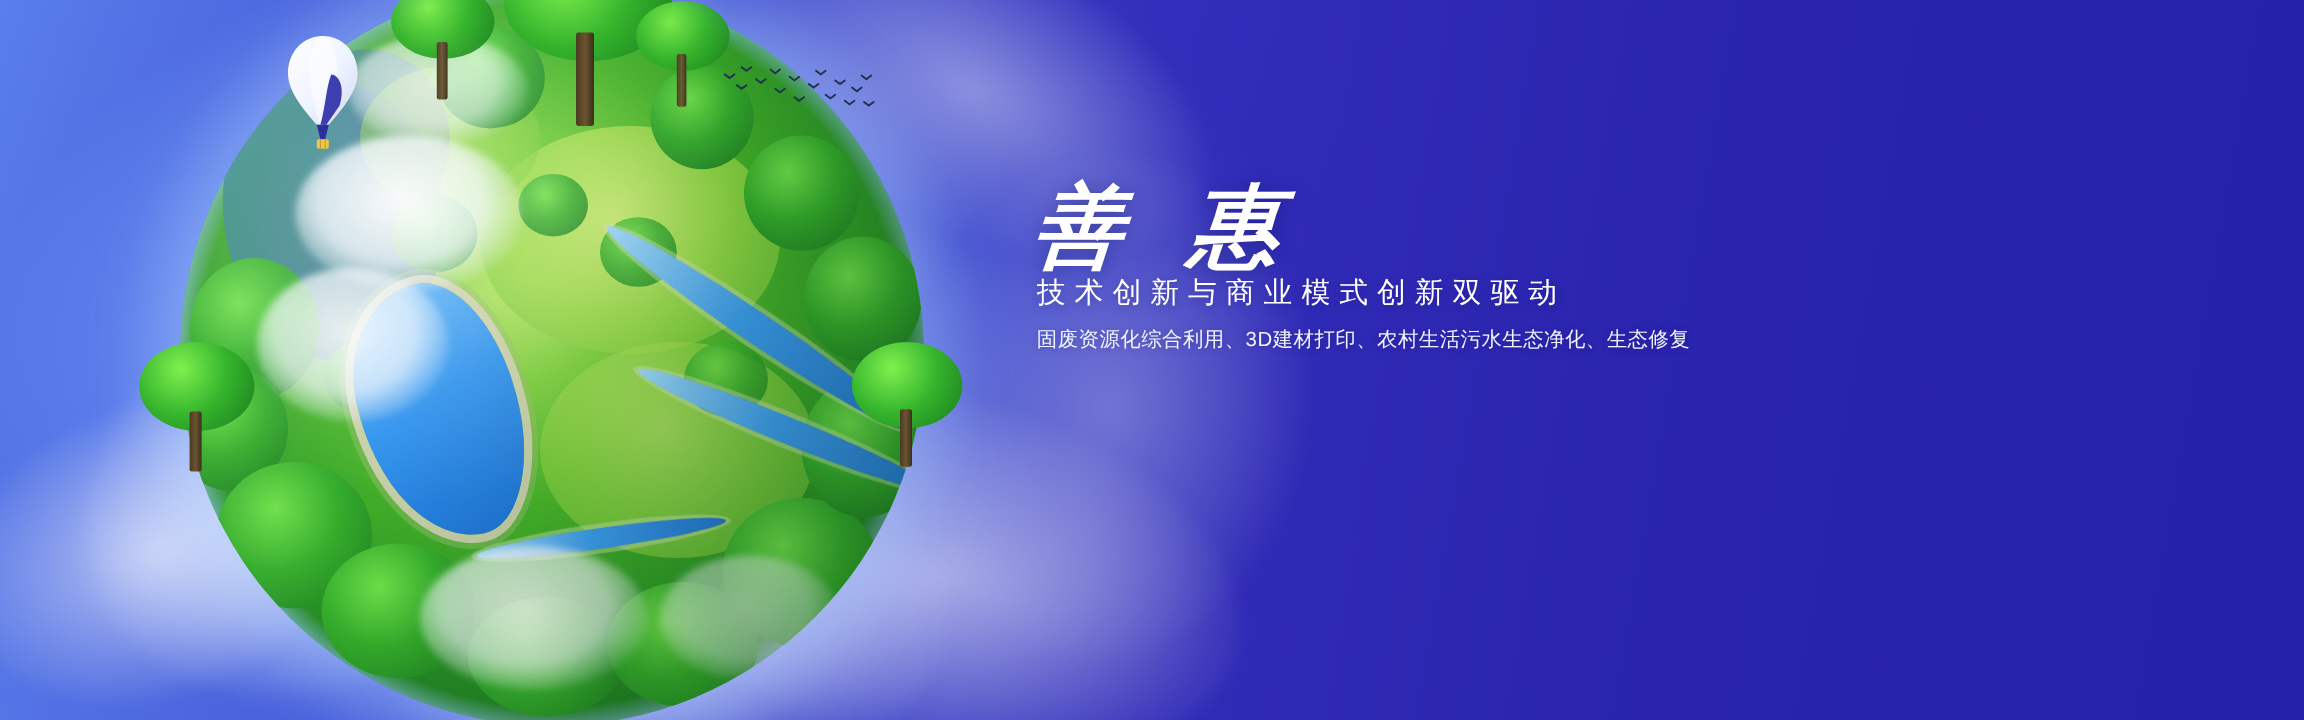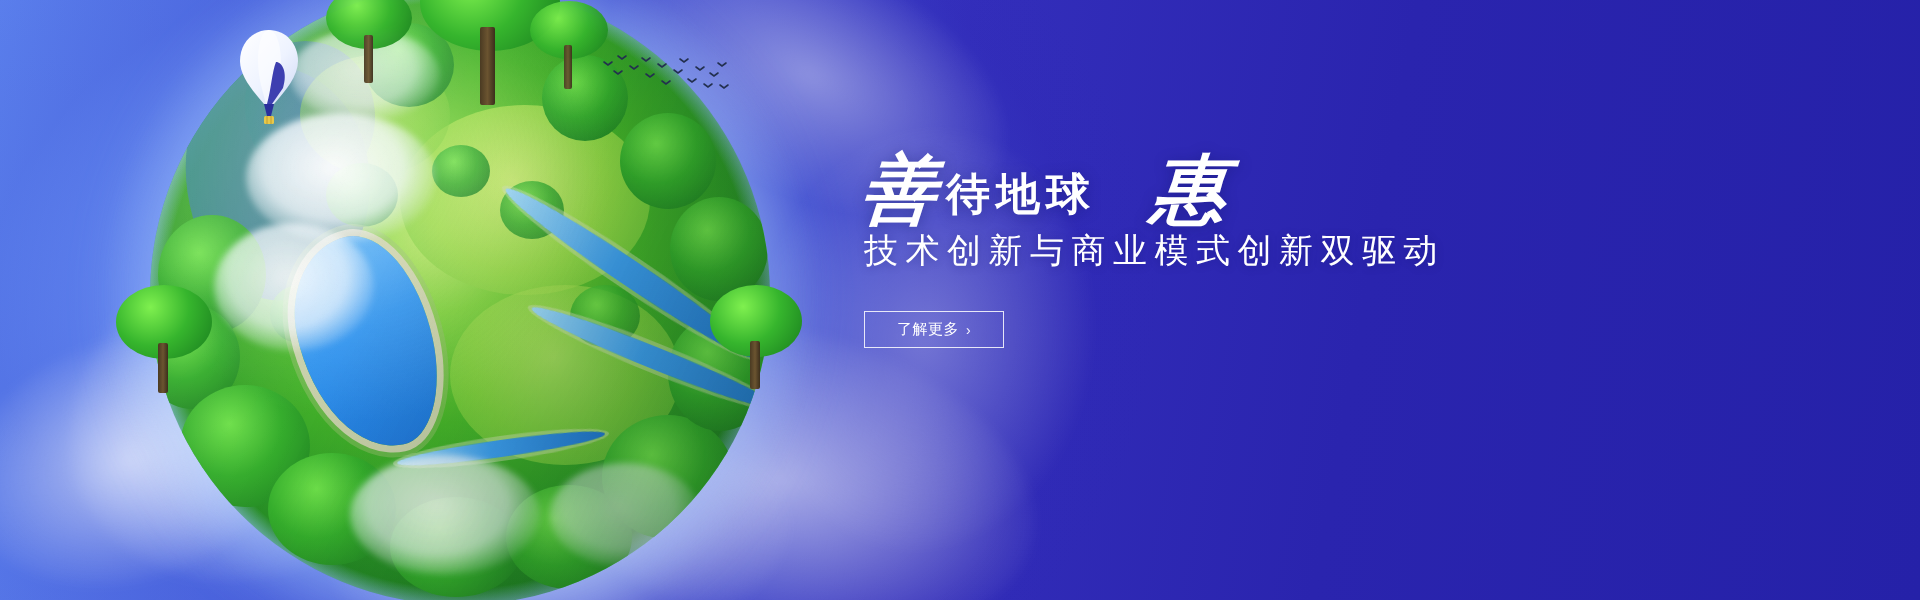--- a/index.html
+++ b/index.html
@@ -134,21 +134,21 @@
   }
   .hl-small{
     font-family:"DejaVu Serif","Liberation Serif",serif;
     font-size:44px;line-height:1;font-weight:700;letter-spacing:6px;
     margin-left:10px;margin-bottom:9px;
   }
   .hl-gap{width:56px;display:inline-block;}
 
   .subtitle{
     position:absolute;left:2px;top:228px;
-    font-size:34px;letter-spacing:7.5px;color:#ffffff;font-weight:400;
+    font-size:24px;letter-spacing:7.5px;color:#ffffff;font-weight:400;
     white-space:nowrap;text-shadow:0 1px 8px rgba(12,18,90,.30);
   }
   .desc{
     position:absolute;left:2px;top:271px;
     font-size:17px;letter-spacing:.4px;color:#f2f5ff;font-weight:400;
     white-space:nowrap;text-shadow:0 1px 6px rgba(12,18,90,.30);
   }
   .cta{
     position:absolute;left:2px;top:311px;
     width:114px;height:35px;
@@ -284,27 +284,23 @@
         <path d="M118 11 l4 3 l4 -3"></path>
           <path d="M120 33 l4 3 l4 -3"></path>
       </g>
     </svg>
   </div>
 
   <div class="content">
 
     <div class="headline">
       <span class="hl-big">善</span>
-      <span class="hl-small">待地球</span>
       <span class="hl-gap"></span>
       <span class="hl-big">惠</span>
     </div>
 
     <div class="subtitle">技术创新与商业模式创新双驱动</div>
 
-
-    <div class="cta">
-      <span>了解更多</span>
-      <span class="chev">›</span>
-    </div>
+    <div class="desc">固废资源化综合利用、3D建材打印、农村生活污水生态净化、生态修复</div>
+
 
   </div>
 </div>
 
 </body></html>

